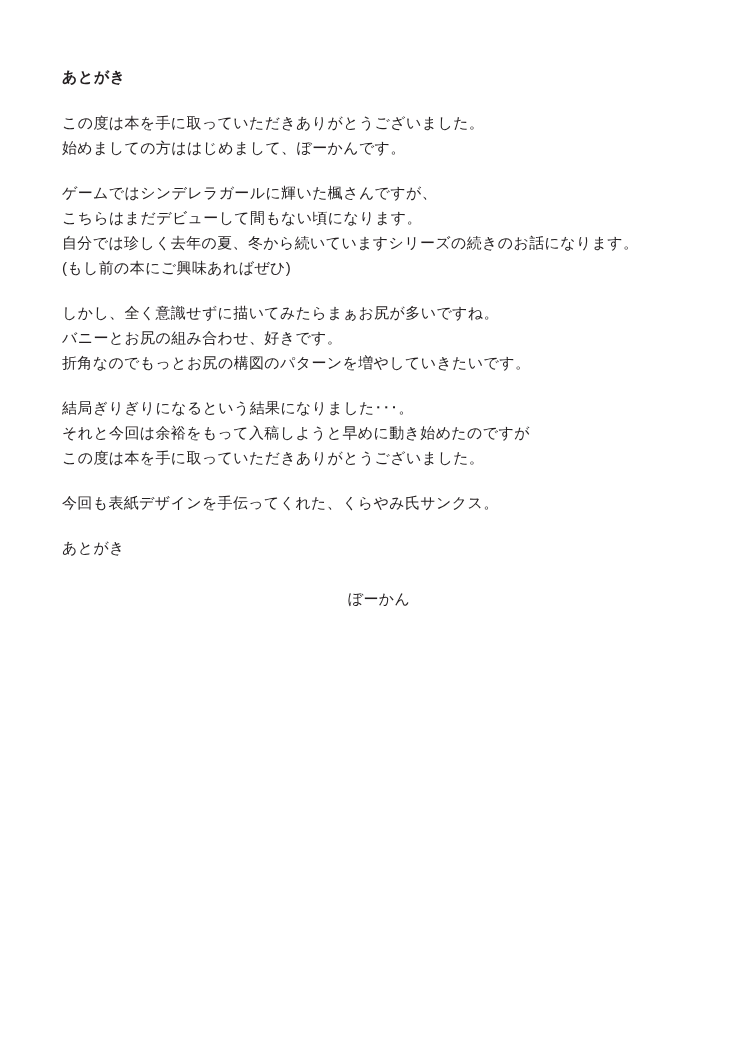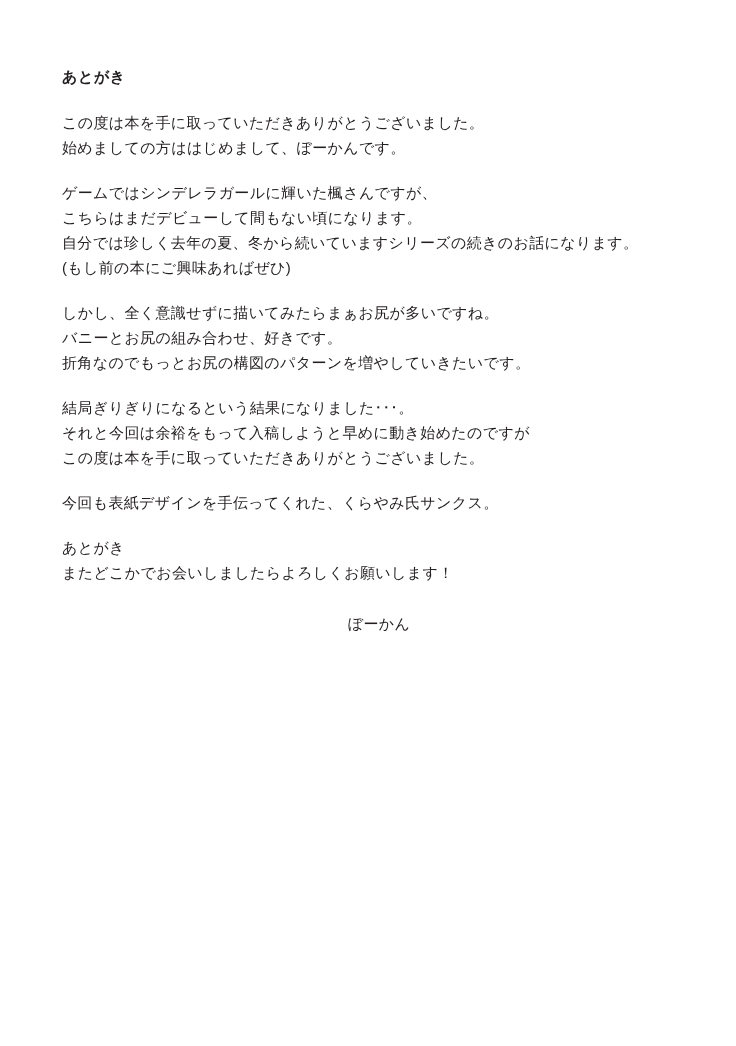--- a/index.html
+++ b/index.html
@@ -84,21 +84,20 @@
       <div class="line">それと今回は余裕をもって入稿しようと早めに動き始めたのですが</div>
       <div class="line">この度は本を手に取っていただきありがとうございました。</div>
     </div>
 
     <div class="para">
       <div class="line">今回も表紙デザインを手伝ってくれた、くらやみ氏サンクス。</div>
     </div>
 
     <div class="para">
       <div class="line">あとがき</div>
-      <div class="line">またどこかでお会いしましたらよろしくお願いします！</div>
     </div>
 
     <div class="para sign">
       <div class="line">ぼーかん</div>
     </div>
 
   </div>
 </div>
 
 </body></html>

